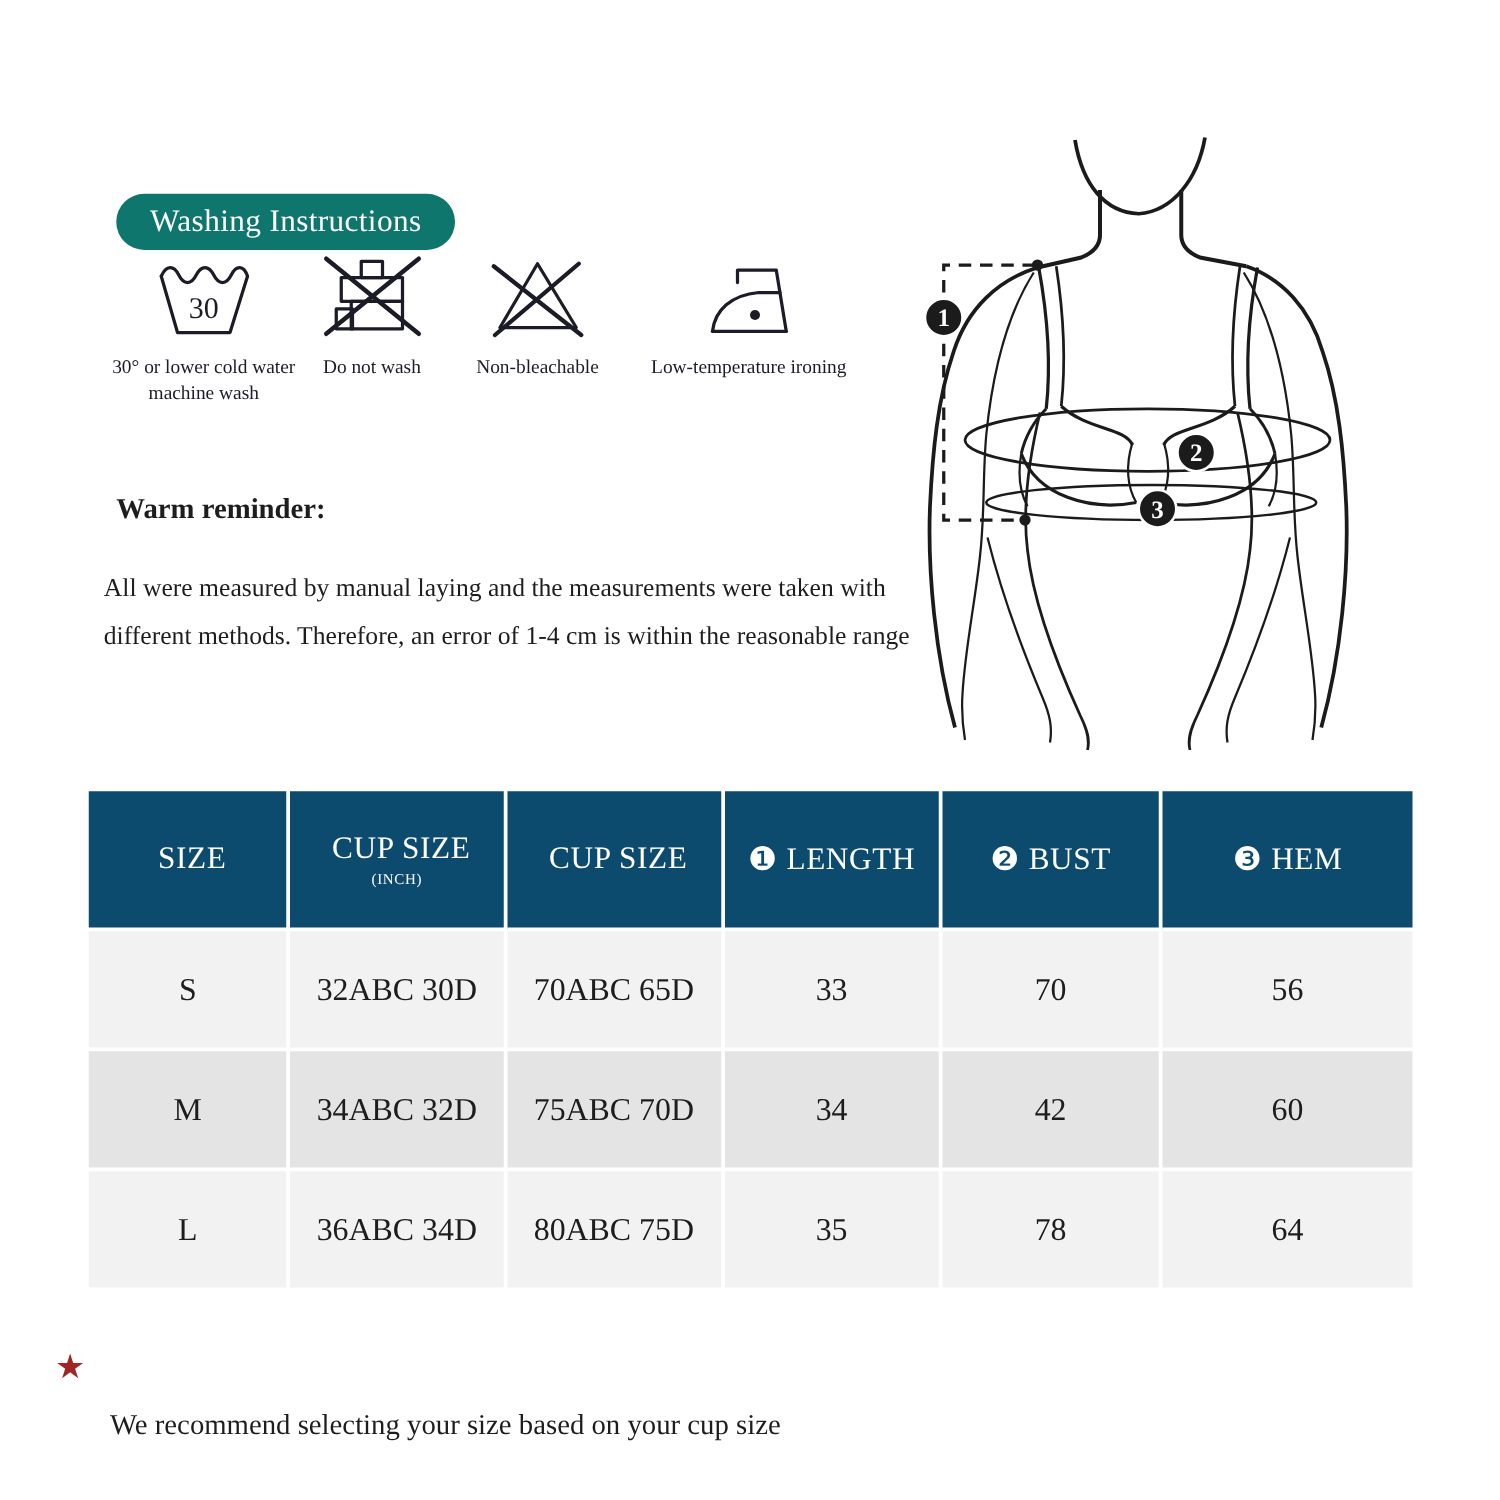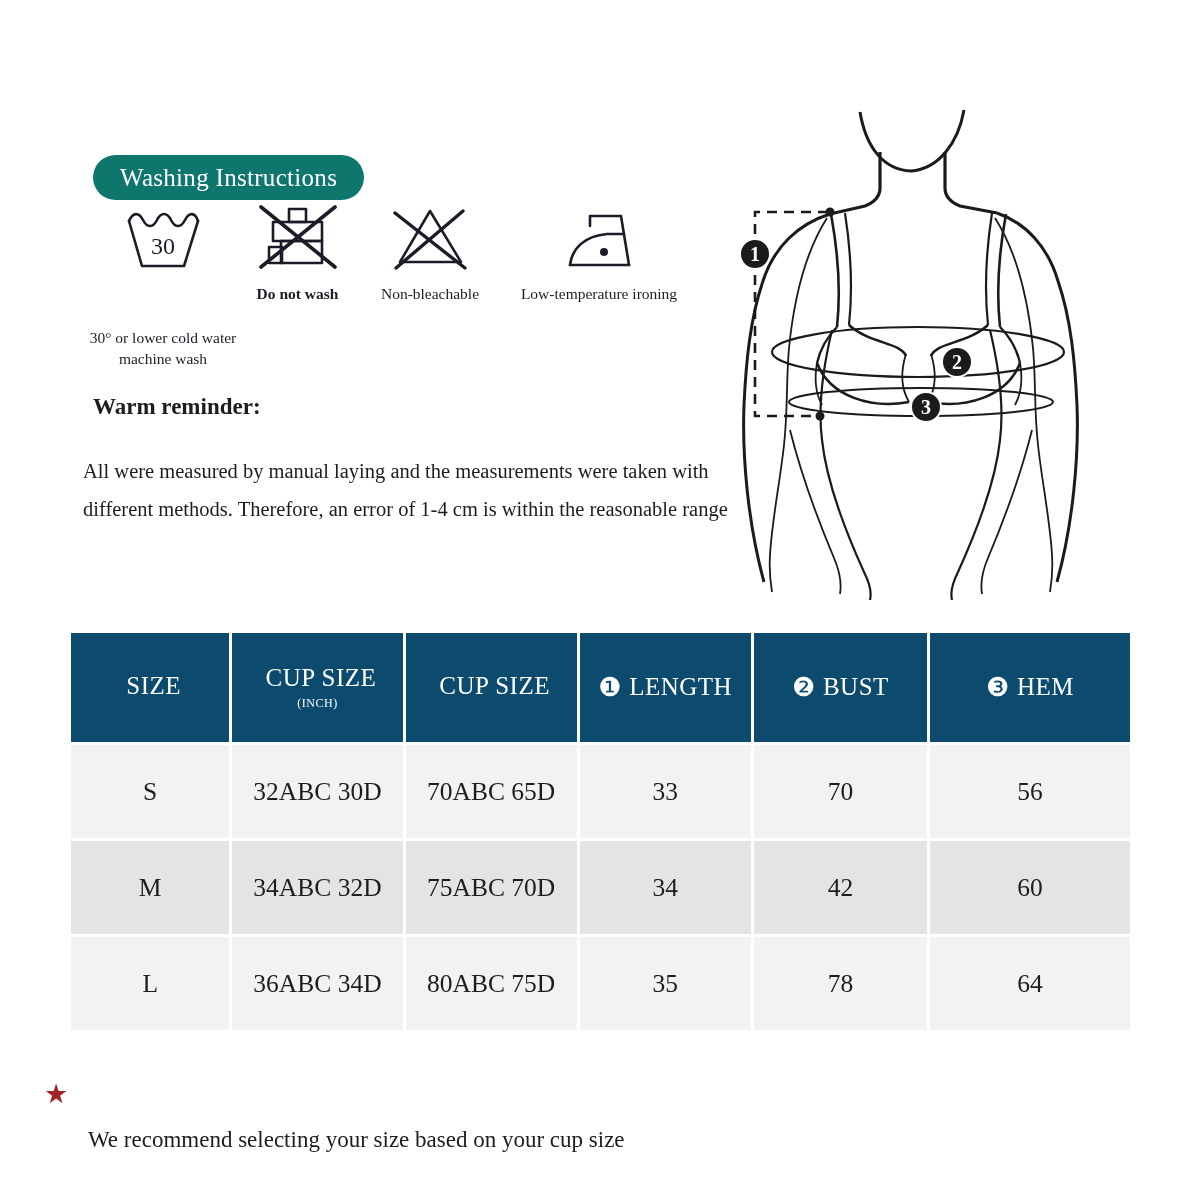--- a/index.html
+++ b/index.html
@@ -8,22 +8,22 @@
 
   
   .badge{position:absolute;left:93px;top:120px;height:45px;padding:0 27px;
          background:#0f766e;color:#fff;border-radius:23px;font-size:25px;
          display:flex;align-items:center;letter-spacing:.3px;margin-top:35px;}
 
   
   .care{position:absolute;top:198px;display:flex;flex-direction:column;align-items:center;}
   .care .glyph{height:74px;display:flex;align-items:flex-end;justify-content:center;}
   .care .lbl{margin-top:11px;font-size:15.5px;line-height:21px;text-align:center;color:#1c1c28;}
-  .c1{left:88px;width:150px;gap:44px;}
-  .c2{left:225px;width:145px;font-weight:bold;}
+  .c1{left:88px;width:150px;}
+  .c2{left:225px;width:145px;}
   .c3{left:355px;width:150px;justify-content:center;}
   .c4{left:516px;width:166px;}
   .care svg{stroke:#1c1c28;fill:none;stroke-width:2.6;stroke-linecap:round;stroke-linejoin:round;}
 
   
   .warm-title{position:absolute;left:93px;top:394px;font-size:23px;font-weight:bold;}
   .warm-body{position:absolute;left:83px;top:452px;width:645px;font-size:20.5px;line-height:38px;}
 
   
   .figure{position:absolute;left:700px;top:100px;}

